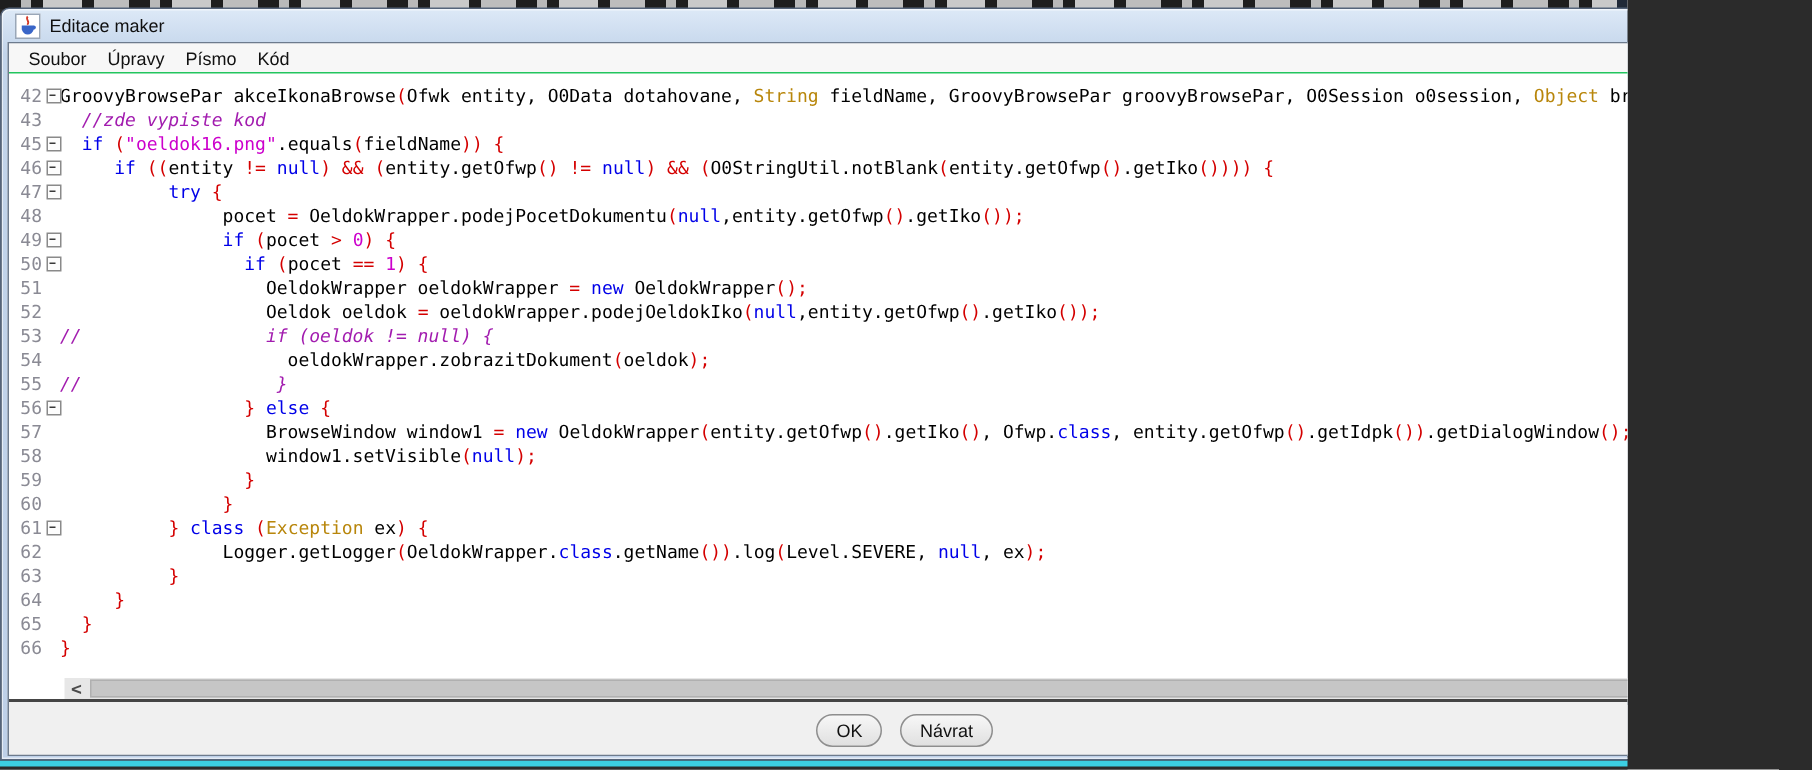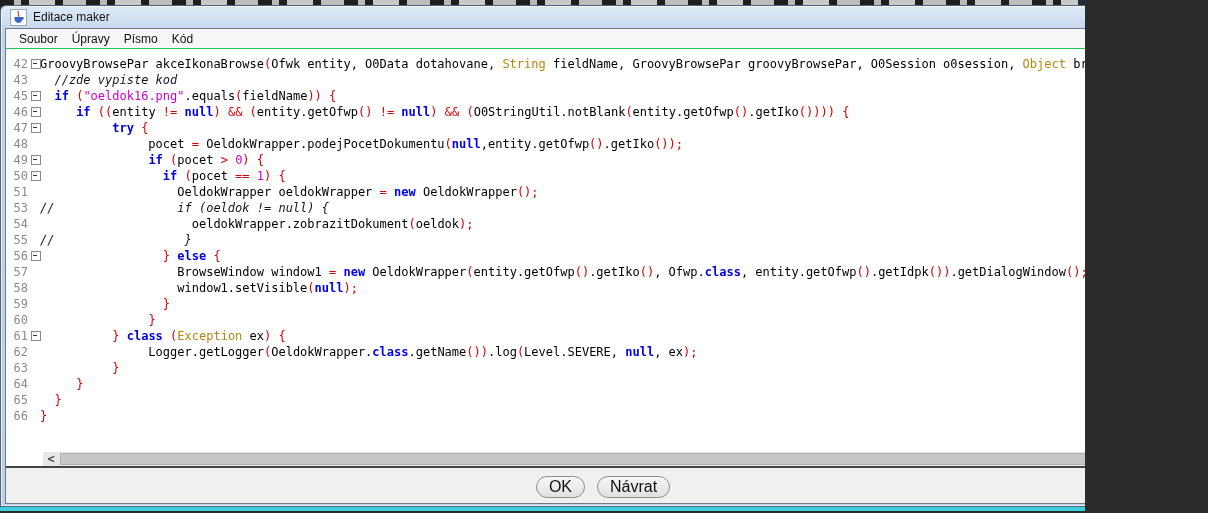--- a/index.html
+++ b/index.html
@@ -35,40 +35,40 @@
   .menu-item{font-size:12px;color:#111;padding:1px 7px;}
 
   .editor{position:absolute;left:0;right:0;top:20px;bottom:35px;background:#fff;border-bottom:2px solid #454545;box-sizing:border-box;overflow:hidden;}
   .code-rows{position:absolute;left:0;top:0;right:18px;bottom:14px;overflow:hidden;padding-top:7px;}
   .row{display:flex;height:16px;line-height:16px;font-family:"DejaVu Sans Mono","Liberation Mono",monospace;font-size:12px;}
   .lnum{width:22px;text-align:right;color:#8a8a94;flex:0 0 22px;}
   .foldcell{width:12px;flex:0 0 12px;position:relative;}
   .foldbox{position:absolute;left:3px;top:3px;width:8px;height:8px;border:1px solid #8a8a8a;background:#fdfdfd;}
   .foldbox::after{content:"";position:absolute;left:1px;top:3px;width:4px;height:1px;background:#3a3a3a;}
   .code{white-space:pre;color:#000;}
-  .tok-k{color:#0000e8;font-weight:bold;}
+  .tok-k{color:#0000e8;font-weight:normal;}
   .tok-t{color:#b8860b;}
   .tok-s{color:#cc00cc;}
   .tok-n{color:#cc00cc;}
-  .tok-c{color:#0f172a;font-style:italic;}
+  .tok-c{color:#a21caf;font-style:italic;}
   .tok-o{color:#d40000;}
   .tok-p{color:#000;}
 
   .vscroll{position:absolute;right:0;top:0;width:18px;bottom:14px;background:#f6f6f6;border-left:1px solid #dcdcdc;box-sizing:border-box;}
   .vthumb{position:absolute;left:2px;right:2px;top:236px;height:135px;background:#cfcfcf;border:1px solid #bdbdbd;border-radius:2px;}
   .arrow{position:absolute;color:#4a4a4a;font-family:"DejaVu Sans Mono",monospace;font-weight:bold;font-size:12px;width:14px;height:14px;text-align:center;line-height:14px;}
   .a-up{left:1px;top:6px;transform:rotate(90deg);}
   .a-down{left:1px;bottom:2px;transform:rotate(-90deg);}
   .hscroll{position:absolute;left:37px;right:20px;bottom:0;height:14px;background:#e7e7e7;}
   .hthumb{position:absolute;left:17px;right:33px;top:1px;bottom:1px;background:#c6c6c6;border:1px solid #b0b0b0;}
   .a-left{left:1px;top:0;}
   .a-right{right:1px;top:0;}
 
   .buttonbar{position:absolute;left:0;right:0;bottom:0;height:33px;display:flex;align-items:center;justify-content:center;gap:12px;background:#f0f0f0;}
-  .btn{height:22px;min-width:44px;padding:0 12px;font-size:16px;color:#111;
+  .btn{height:22px;min-width:44px;padding:0 12px;font-size:12px;color:#111;
     background:linear-gradient(#f7f7f7,#e0e0e0);border:1px solid #8e8e8e;border-radius:11px;
     display:flex;align-items:center;justify-content:center;box-sizing:border-box;}
 </style>
 </head>
 <body>
 
 <div class="screen">
   <div class="top-strip"></div>
   <div class="behind-right"></div>
   <div class="bottom-cyan"></div>
@@ -156,20 +156,25 @@
                 <span class="foldbox"></span>
               </span>
               <span class="code"><span class="tok-p">                 </span><span class="tok-k">if</span><span class="tok-p"> </span><span class="tok-o">(</span><span class="tok-p">pocet </span><span class="tok-o">==</span><span class="tok-p"> </span><span class="tok-n">1</span><span class="tok-o">) {</span></span>
             </div>
             <div class="row">
               <span class="lnum">51</span>
               <span class="foldcell"></span>
               <span class="code"><span class="tok-p">                   OeldokWrapper oeldokWrapper </span><span class="tok-o">=</span><span class="tok-p"> </span><span class="tok-k">new</span><span class="tok-p"> OeldokWrapper</span><span class="tok-o">();</span></span>
             </div>
             <div class="row">
+              <span class="lnum">52</span>
+              <span class="foldcell"></span>
+              <span class="code"><span class="tok-p">                   Oeldok oeldok </span><span class="tok-o">=</span><span class="tok-p"> oeldokWrapper.podejOeldokIko</span><span class="tok-o">(</span><span class="tok-k">null</span><span class="tok-p">,entity.getOfwp</span><span class="tok-o">()</span><span class="tok-p">.getIko</span><span class="tok-o">());</span></span>
+            </div>
+            <div class="row">
               <span class="lnum">53</span>
               <span class="foldcell"></span>
               <span class="code"><span class="tok-c">//                 if (oeldok != null) {</span></span>
             </div>
             <div class="row">
               <span class="lnum">54</span>
               <span class="foldcell"></span>
               <span class="code"><span class="tok-p">                     oeldokWrapper.zobrazitDokument</span><span class="tok-o">(</span><span class="tok-p">oeldok</span><span class="tok-o">);</span></span>
             </div>
             <div class="row">

